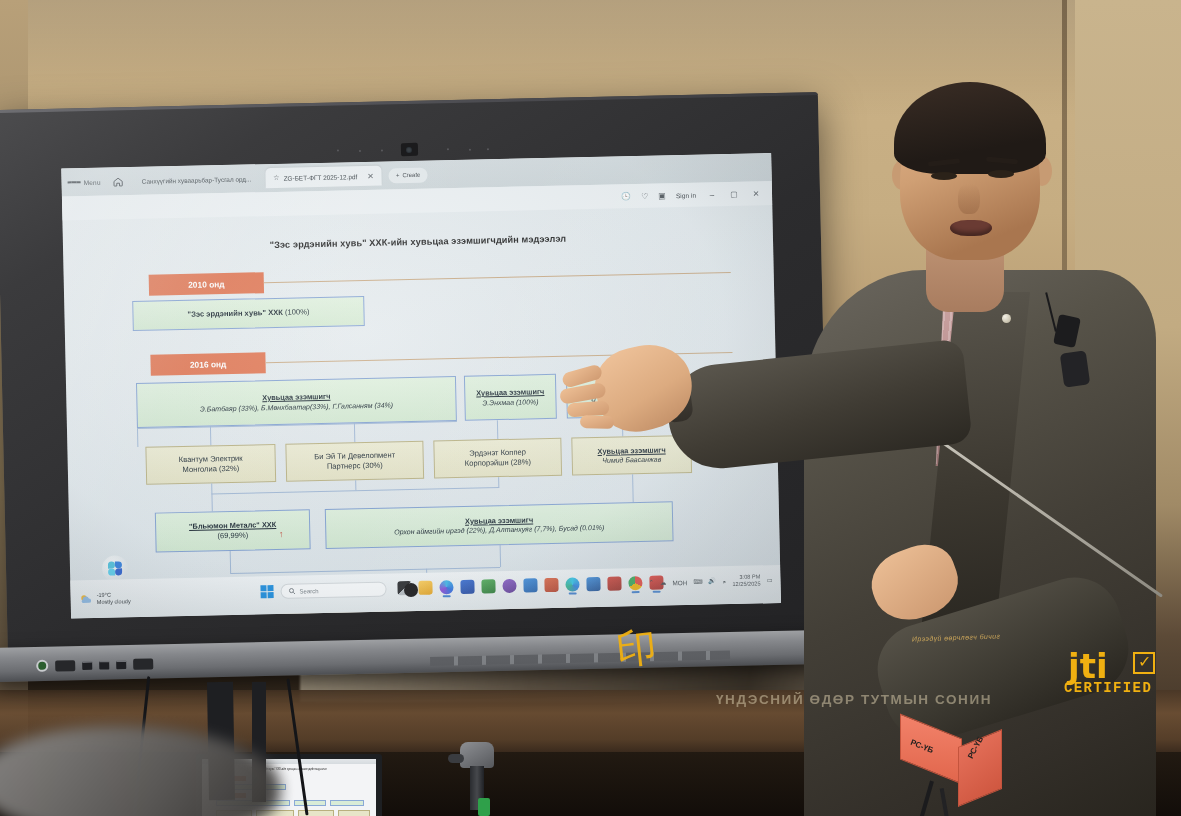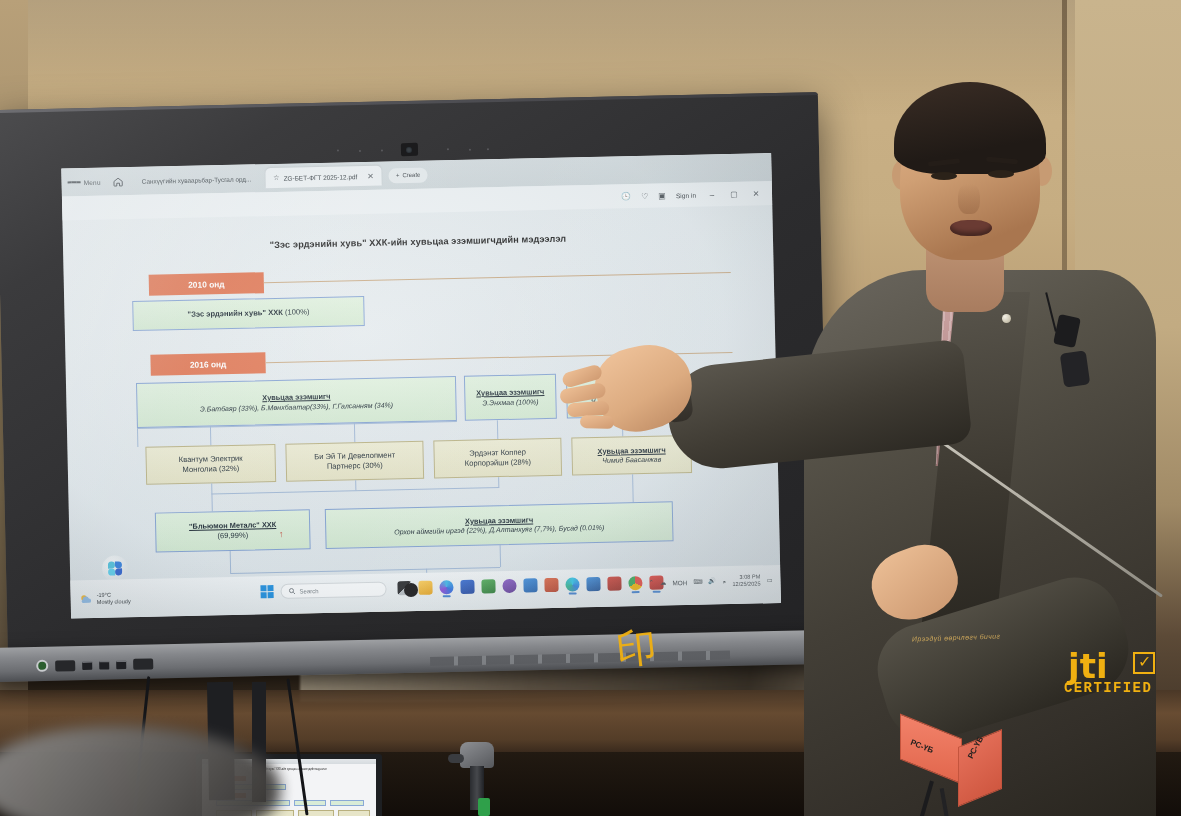--- a/index.html
+++ b/index.html
@@ -586,16 +586,17 @@
   <div class="mf-face mf-b"></div>
   <div class="mf-lbl mf-l1">РС-ҮБ</div>
   <div class="mf-lbl mf-l2">РС-ҮБ</div>
 </div>
 
 <div class="fg-blob"></div>
 
 <div class="wm-sig">印</div>
 <div class="wm-bagtxt">Ирээдүй өөрчлөгч бичиг</div>
 <div id="wm">
+  <div class="wm-sub">ҮНДЭСНИЙ ӨДӨР ТУТМЫН СОНИН</div>
   <div class="wm-jti">jti</div>
   <div class="wm-check"></div>
   <div class="wm-cert">CERTIFIED</div>
 </div>
 
 </body></html>

